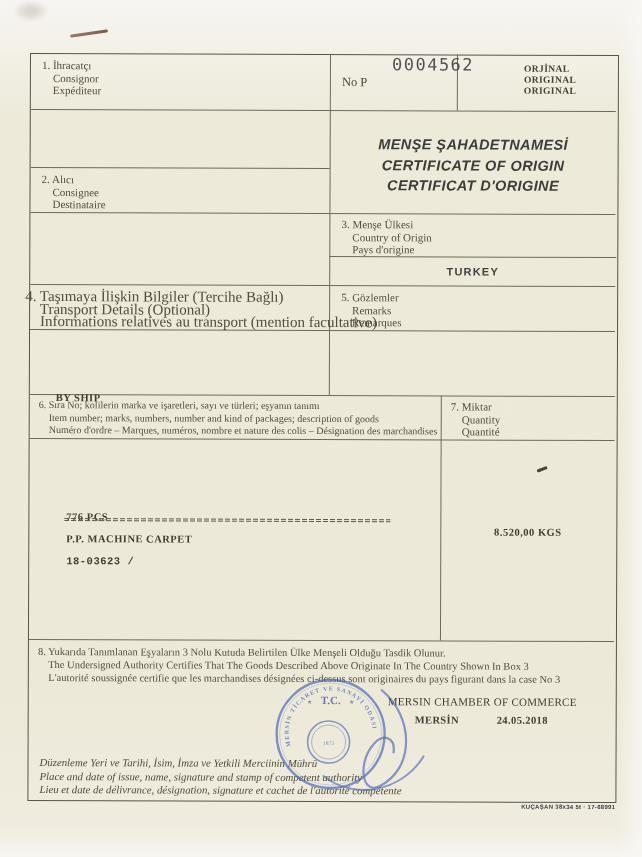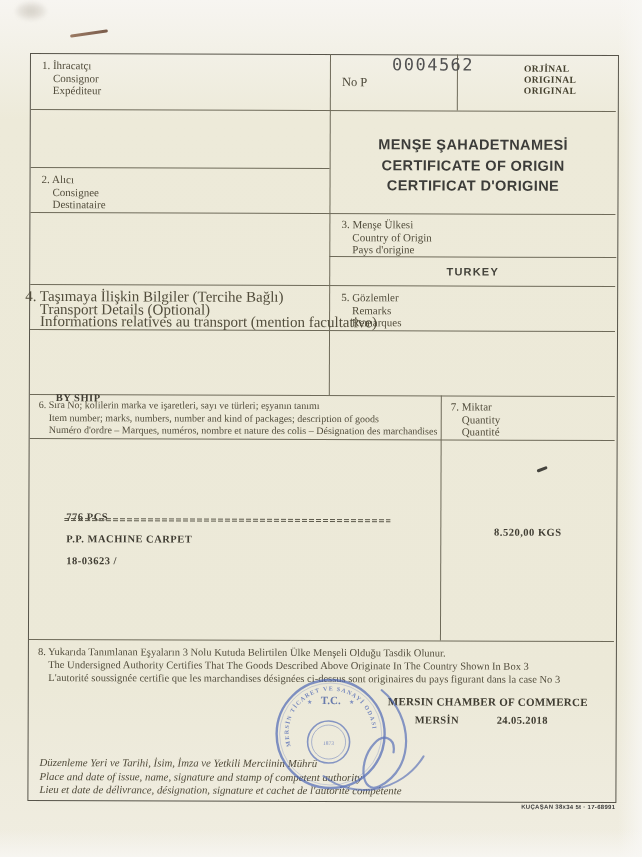--- a/index.html
+++ b/index.html
@@ -11,34 +11,34 @@
   .vline{position:absolute;background:#6e6a59;width:1px;}
   .form-layer{position:absolute;left:0;top:0;width:642px;height:857px;
     transform:rotate(0.2deg);transform-origin:30px 53px;}
   .form-border{position:absolute;left:30px;top:53px;width:587px;height:746px;
     border:1.5px solid #57544a;}
   .lbl{position:absolute;white-space:pre;font-size:11px;line-height:12.5px;color:#524d3c;}
   .lbl-sm{font-size:10px;line-height:12.5px;}
   .typed{position:absolute;font-size:10.5px;font-weight:600;letter-spacing:.5px;color:#403d33;margin-top:28px;}
   .title{position:absolute;left:330px;top:133px;width:287px;text-align:center;white-space:pre-line;
     font-family:"Liberation Sans",sans-serif;font-weight:bold;font-size:14.5px;line-height:20.5px;
-    color:#3c3c39;letter-spacing:.4px;}
+    color:#3c3c39;letter-spacing:.4px;font-style:italic;}
   .copy{position:absolute;left:524px;top:62px;white-space:pre-line;font-weight:bold;
     font-size:9.5px;line-height:11px;letter-spacing:.4px;color:#45412f;}
   .serial{position:absolute;left:392px;top:53px;font-family:"DejaVu Sans Mono",monospace;
     font-size:17px;letter-spacing:1.5px;color:#525252;}
   .no-label{position:absolute;left:342px;top:74px;font-size:12.5px;color:#4c4839;}
   .turkey{position:absolute;left:330px;top:264px;width:287px;text-align:center;
     font-family:"Liberation Sans",sans-serif;font-weight:bold;font-size:11px;
     letter-spacing:1.2px;color:#45443c;}
   .sep-equals{position:absolute;left:66px;top:518px;width:326px;height:3px;
     background-image:repeating-linear-gradient(90deg,#5c594b 0 5px,rgba(0,0,0,0) 5px 7px),
                      repeating-linear-gradient(90deg,#5c594b 0 5px,rgba(0,0,0,0) 5px 7px);
     background-size:100% 1px,100% 1px;background-position:0 0,0 2px;background-repeat:no-repeat;}
-  .issuer{position:absolute;left:390px;top:694px;font-size:11px;font-weight:bold;
+  .issuer{position:absolute;left:390px;top:694px;font-size:11px;font-weight:normal;
     letter-spacing:.3px;color:#3f3c31;}
   .place-date{font-size:10.5px;font-weight:bold;color:#3f3c31;letter-spacing:.4px;}
   .footer-lbl{position:absolute;left:42px;top:756px;white-space:pre;font-size:10.8px;
     line-height:13.5px;color:#4f4a39;font-style:italic;}
   .print-code{position:absolute;left:440px;top:802px;width:178px;text-align:right;
     font-family:"Liberation Sans",sans-serif;font-size:6px;font-weight:bold;
     letter-spacing:.3px;color:#3c3c3c;}
   .pen-mark{position:absolute;left:70px;top:32px;width:38px;height:3px;border-radius:2px;
     background:linear-gradient(90deg,#9b7a63,#7a5c4b);transform:rotate(-8deg);}
   .smudge{position:absolute;left:16px;top:2px;width:30px;height:18px;border-radius:50%;
@@ -108,21 +108,21 @@
     <div class="lbl lbl-sm" style="left:40px;top:399px;">6. Sıra No; kolilerin marka ve işaretleri, sayı ve türleri; eşyanın tanımı
     Item number; marks, numbers, number and kind of packages; description of goods
     Numéro d'ordre – Marques, numéros, nombre et nature des colis – Désignation des marchandises</div>
     <div class="lbl" style="left:452px;top:399px;">7. Miktar
     Quantity
     Quantité</div>
 
     <div class="typed" style="left:68px;top:483px;">776 PCS</div>
     <div class="typed" style="left:68px;top:505px;">P.P. MACHINE CARPET</div>
     <div class="sep-equals"></div>
-    <div class="typed" style="left:68px;top:527px;">18-03623 /</div>
+    <div class="typed" style="left:68px;top:527px;font-family:Liberation Mono, monospace;">18-03623 /</div>
     <div class="check-mark"></div>
     <div class="typed" style="left:442px;top:497px;width:175px;text-align:center;">8.520,00 KGS</div>
 
     <div class="lbl" style="left:40px;top:645px;font-size:10.5px;line-height:13px;">8. Yukarıda Tanımlanan Eşyaların 3 Nolu Kutuda Belirtilen Ülke Menşeli Olduğu Tasdik Olunur.
     The Undersigned Authority Certifies That The Goods Described Above Originate In The Country Shown In Box 3
     L'autorité soussignée certifie que les marchandises désignées ci-dessus sont originaires du pays figurant dans la case No 3</div>
     <div class="issuer">MERSIN CHAMBER OF COMMERCE</div>
     <div class="abs place-date" style="left:388px;top:713px;">MERSİN</div>
     <div class="abs place-date" style="left:470px;top:713px;">24.05.2018</div>
     <div class="footer-lbl">Düzenleme Yeri ve Tarihi, İsim, İmza ve Yetkili Merciinin Mührü

